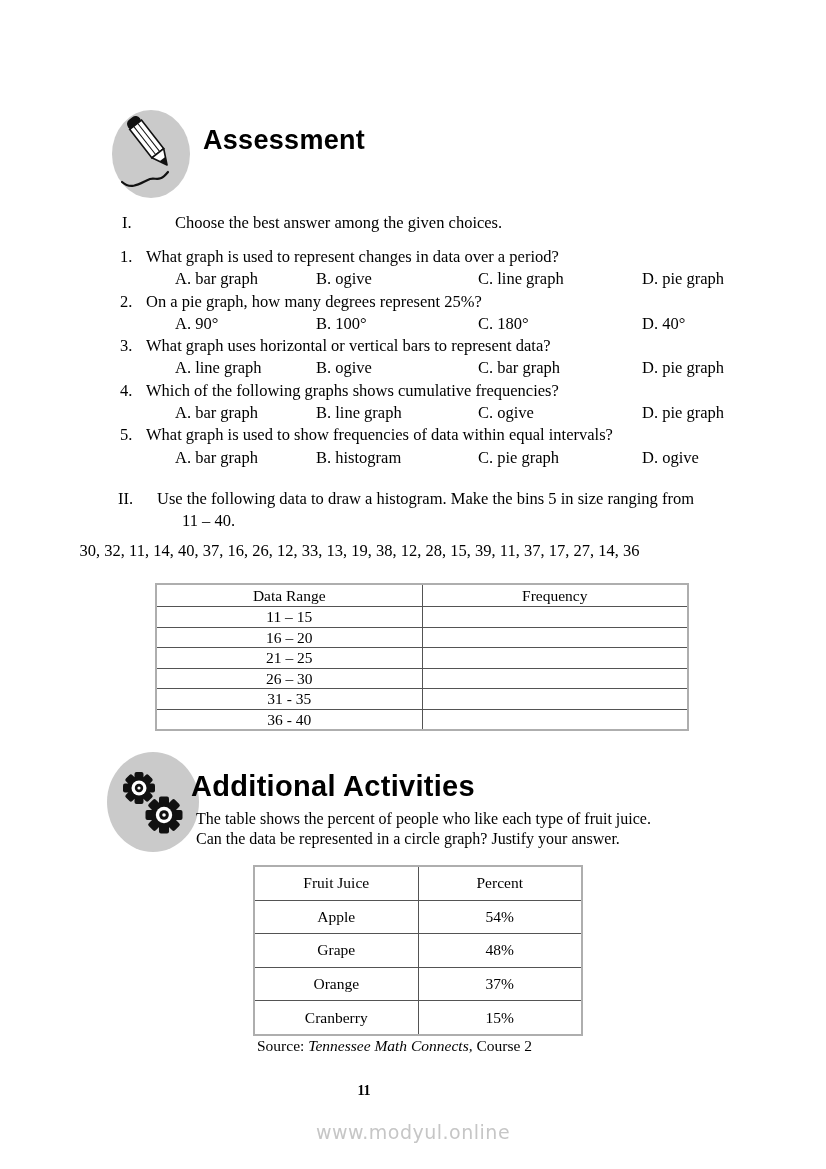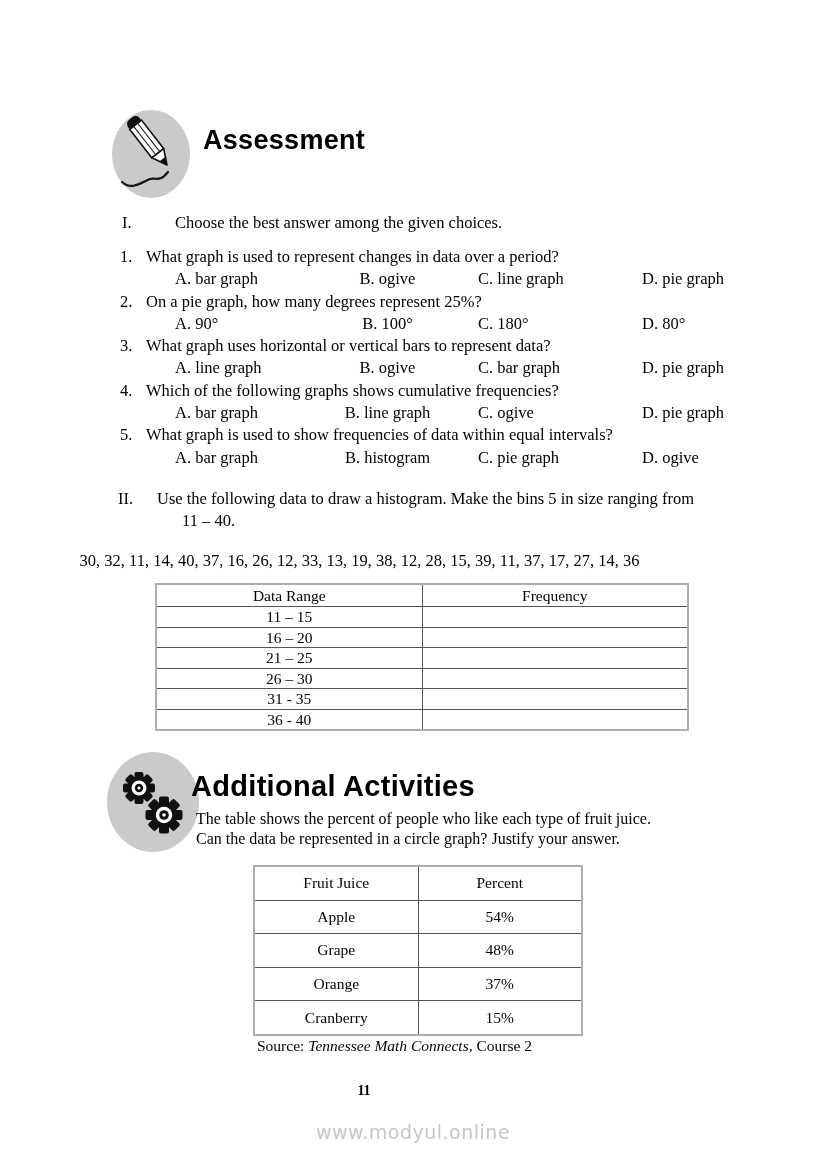--- a/index.html
+++ b/index.html
@@ -25,29 +25,29 @@
 
   
   .roman-one { left:122px; top:212px; width:620px; display:flex; font-size:16.5px; line-height:21px; }
   .roman-one .numeral { width:53px; flex:none; }
 
   .questions { left:120px; top:246px; width:640px; font-size:16.5px; }
   .q-text-row { display:flex; line-height:22.3px; }
   .q-num { width:26px; flex:none; }
   .q-opts-row { display:flex; padding-left:55px; line-height:22.3px;gap:19px; }
   .opt-a { width:122px; flex:none; }
-  .opt-b { width:143px; flex:none;text-align:center; }
+  .opt-b { width:143px; flex:none; }
   .opt-c { width:145px; flex:none; }
   .opt-d { flex:1; }
 
   
   .roman-two { left:118px; top:488px; width:640px; display:flex; font-size:16.5px; line-height:21.5px; }
   .roman-two .numeral { width:39px; flex:none; }
   .roman-two .line2 { padding-left:25px; }
-  .data-line { left:0; top:541px; width:719px; text-align:center; font-size:16.5px; white-space:nowrap;margin-top:10px; }
+  .data-line { left:0; top:541px; width:719px; text-align:center; font-size:16.5px; white-space:nowrap; }
 
   table { border-collapse:collapse; }
   .bins-table  { left:155px; top:583px; width:534px; font-size:15.5px; border:2px solid #aeaeae; }
   .bins-table td { border:1px solid #545454; text-align:center; padding:0; height:19.5px; line-height:19.5px; }
   .bins-table tr.hdr td { height:21px; line-height:21px; }
 
   .intro-line { left:196px; width:540px; font-size:16px; line-height:20px; white-space:nowrap; }
   .intro-1 { top:809px; } .intro-2 { top:829px; }
 
   .juice-table { left:253px; top:865px; width:330px; font-size:15.5px; border:2px solid #aeaeae; }
@@ -105,21 +105,21 @@
 
     <div>
       <div class="q-text-row">
         <span class="q-num">2.</span>
         <span>On a pie graph, how many degrees represent 25%?</span>
       </div>
       <div class="q-opts-row">
         <span class="opt-a">A. 90°</span>
         <span class="opt-b">B. 100°</span>
         <span class="opt-c">C. 180°</span>
-        <span class="opt-d">D. 80°</span>
+        <span class="opt-d">D. 40°</span>
       </div>
     </div>
 
     <div>
       <div class="q-text-row">
         <span class="q-num">3.</span>
         <span>What graph uses horizontal or vertical bars to represent data?</span>
       </div>
       <div class="q-opts-row">
         <span class="opt-a">A. line graph</span>

